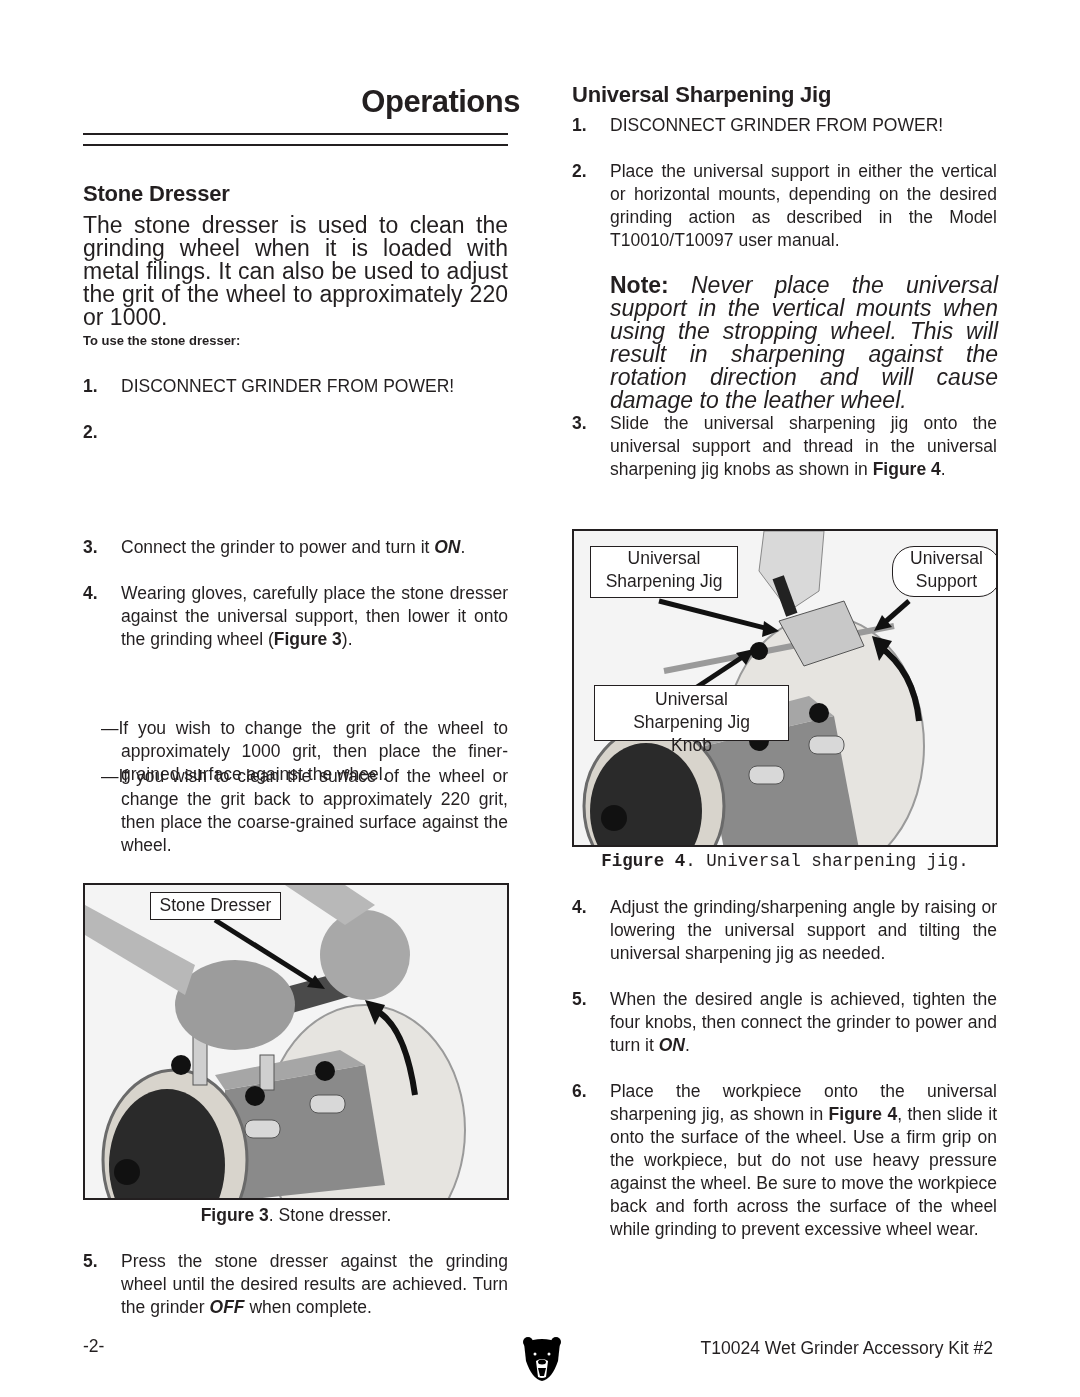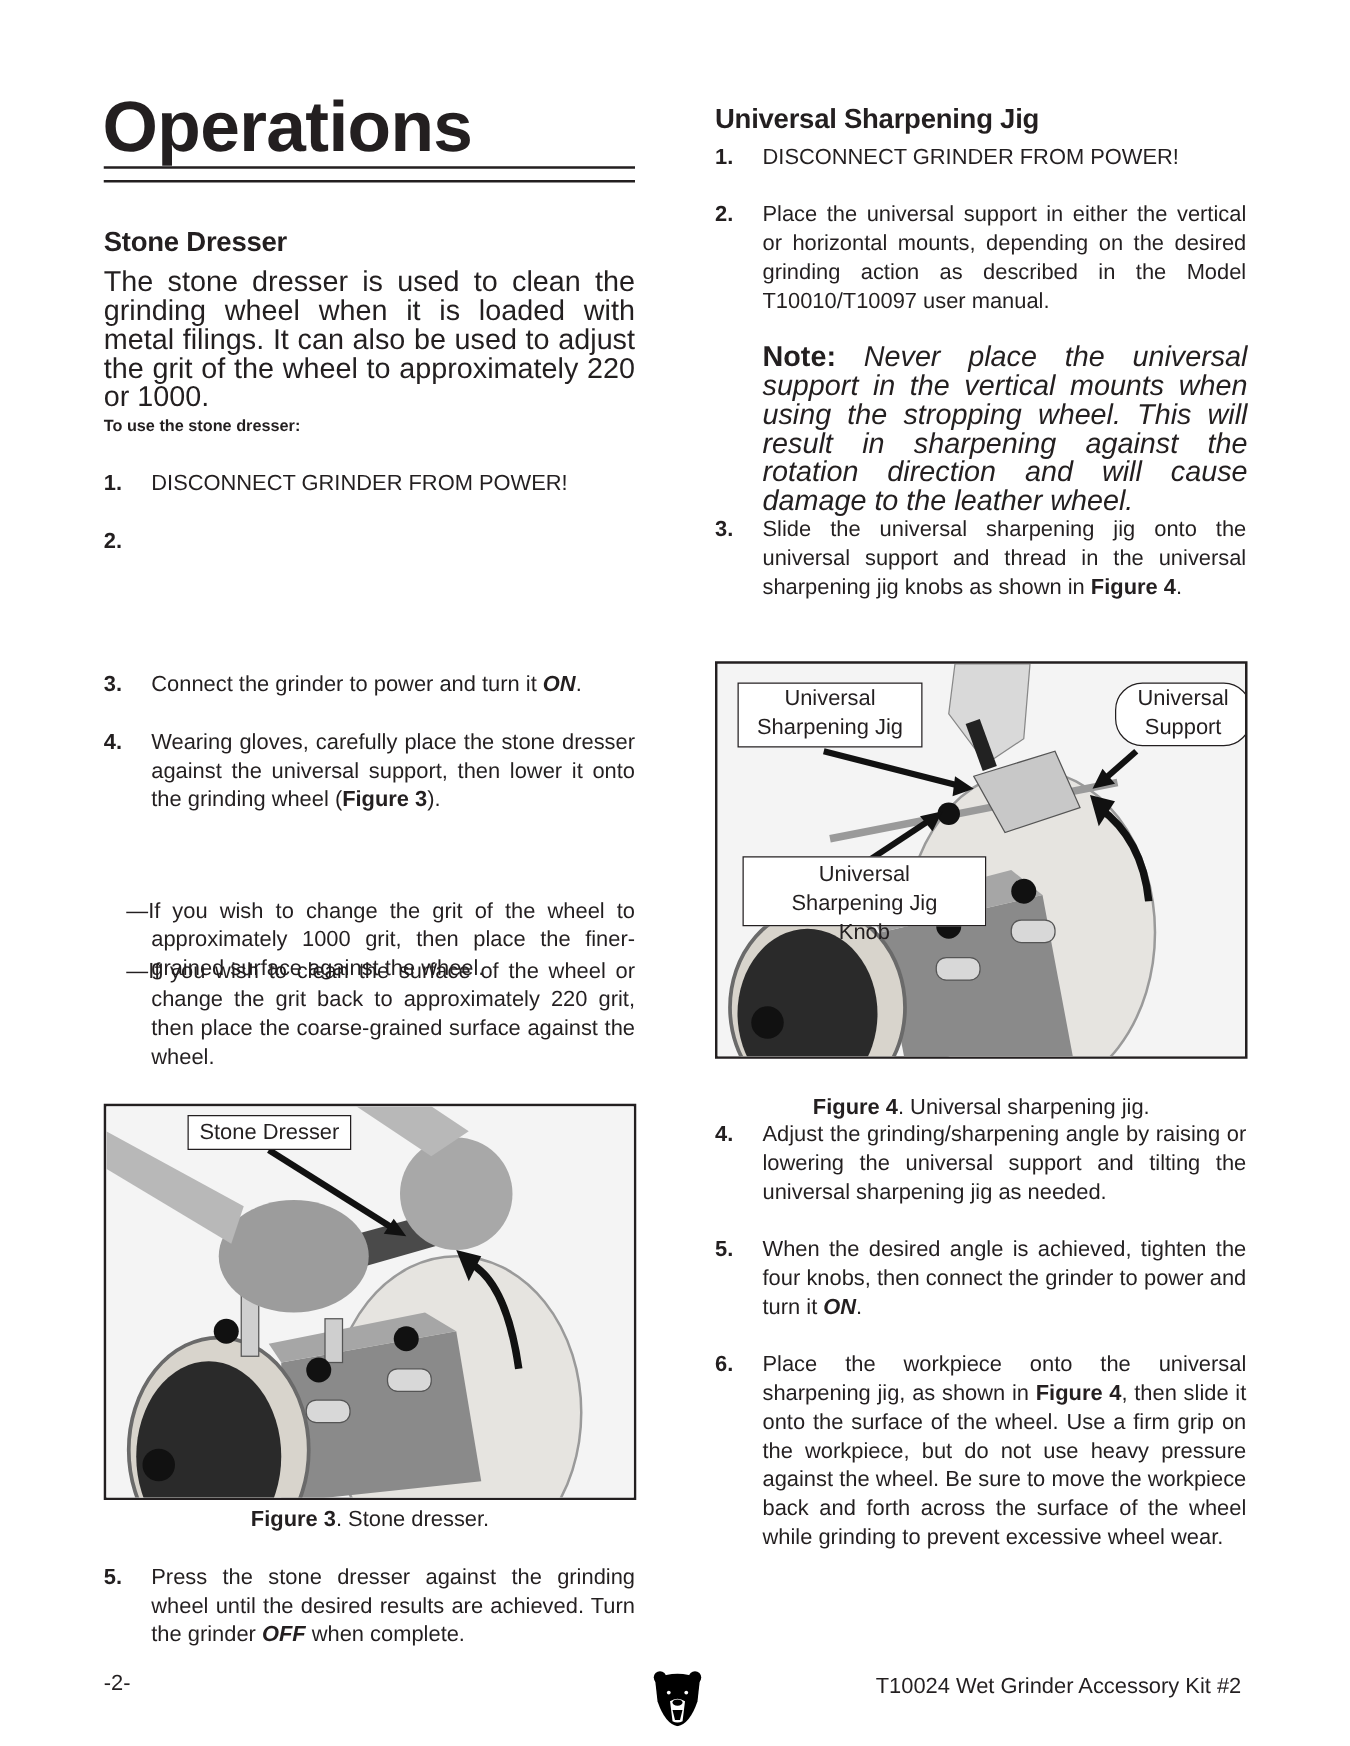--- a/index.html
+++ b/index.html
@@ -2,22 +2,22 @@
 <html><head>
 <meta charset="utf-8">
 <style>
   html, body { margin: 0; padding: 0; background: #ffffff; }
   body {
     width: 1080px; height: 1397px; position: relative; overflow: hidden;
     font-family: "Liberation Sans", sans-serif; color: #231f20;
   }
   .abs { position: absolute; }
   .title {
-    left: 82px; width: 426px; top: 76px; text-align: left;
-    font-size: 57px; font-weight: bold; letter-spacing: -0.5px; line-height: 52px;
+    left: 94px; width: 426px; top: 76px; text-align: right;
+    font-size: 31px; font-weight: bold; letter-spacing: -0.5px; line-height: 52px;
   }
   .rule { left: 83px; width: 425px; height: 2px; background: #231f20; }
   .h2 { font-size: 22px; font-weight: bold; line-height: 26px; letter-spacing: -0.2px; }
   .p { font-size: 23px; line-height: 23px; text-align: justify; text-align-last: left; }
   .step { position: absolute; font-size: 17.5px; line-height: 23px; }
   .step .num { position: absolute; left: 0; top: 0; font-weight: bold; }
   .step .txt { position: absolute; left: 38px; right: 0; top: 0; text-align: justify; text-align-last: left; }
   .sub { position: absolute; font-size: 17.5px; line-height: 23px; text-align: justify; text-align-last: left; text-indent: -20px; padding-left: 20px; }
   b, .b { font-weight: bold; }
   .bi { font-weight: bold; font-style: italic; }
@@ -152,21 +152,21 @@
     <polygon points="205,100 188,106 190,90" fill="#111"></polygon>
     <line x1="335" y1="70" x2="310" y2="92" stroke="#111" stroke-width="5"></line>
     <polygon points="300,100 308,84 318,96" fill="#111"></polygon>
     <line x1="120" y1="158" x2="170" y2="125" stroke="#111" stroke-width="5"></line>
     <polygon points="180,118 172,134 162,122" fill="#111"></polygon>
   </svg>
   <div class="callout" style="left:16px; top:15px; width:148px; height:52px;">Universal Sharpening Jig</div>
   <div class="callout" style="left:318px; top:15px; width:109px; height:51px;border-radius:22px;">Universal Support</div>
   <div class="callout" style="left:20px; top:154px; width:195px; height:56px; padding:2px 20px 0;">Universal Sharpening Jig Knob</div>
 </div>
-<div class="caption" style="left:572px; width:426px; top:874px;"><span class="b">Figure 4</span><span>. Universal sharpening jig.</span></div>
+<div class="caption" style="left:572px; width:426px; top:850px;font-family:Liberation Mono, monospace;"><span class="b">Figure 4</span><span>. Universal sharpening jig.</span></div>
 
 <div class="step" style="left:572px; width:425px; top:896px; height:69px;">
   <span class="num">4.</span>
   <span class="txt">Adjust the grinding/sharpening angle by raising or lowering the universal support and tilting the universal sharpening jig as needed.</span>
 </div>
 <div class="step" style="left:572px; width:425px; top:988px; height:69px;">
   <span class="num">5.</span>
   <span class="txt"><span>When the desired angle is achieved, tighten the four knobs, then connect the grinder to power and turn it </span><span class="bi">ON</span><span>.</span></span>
 </div>
 <div class="step" style="left:572px; width:425px; top:1080px; height:184px;">

